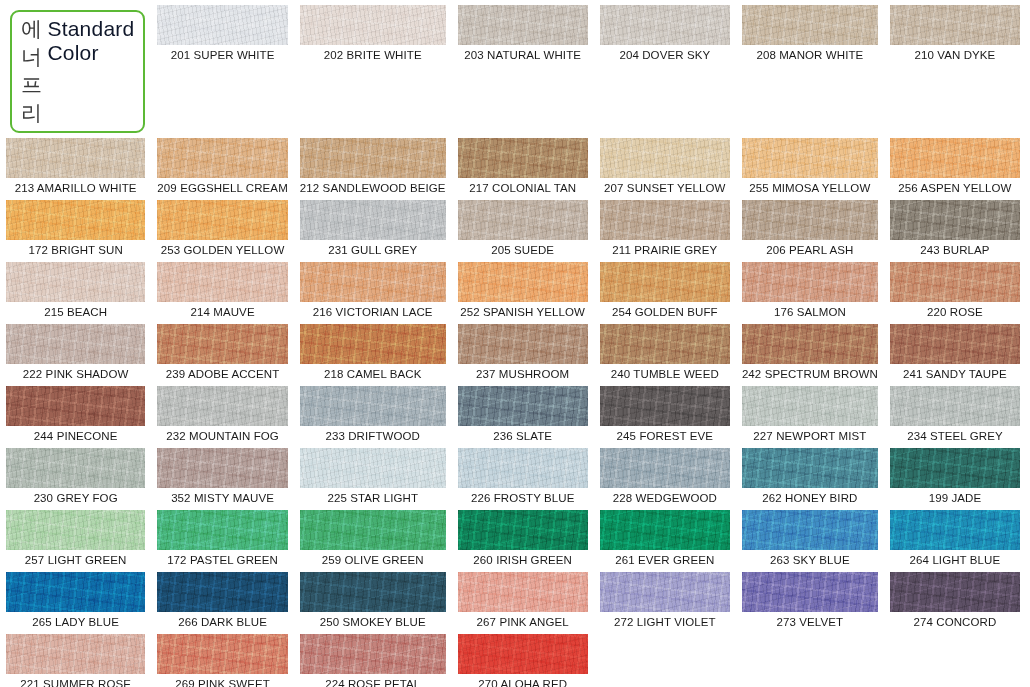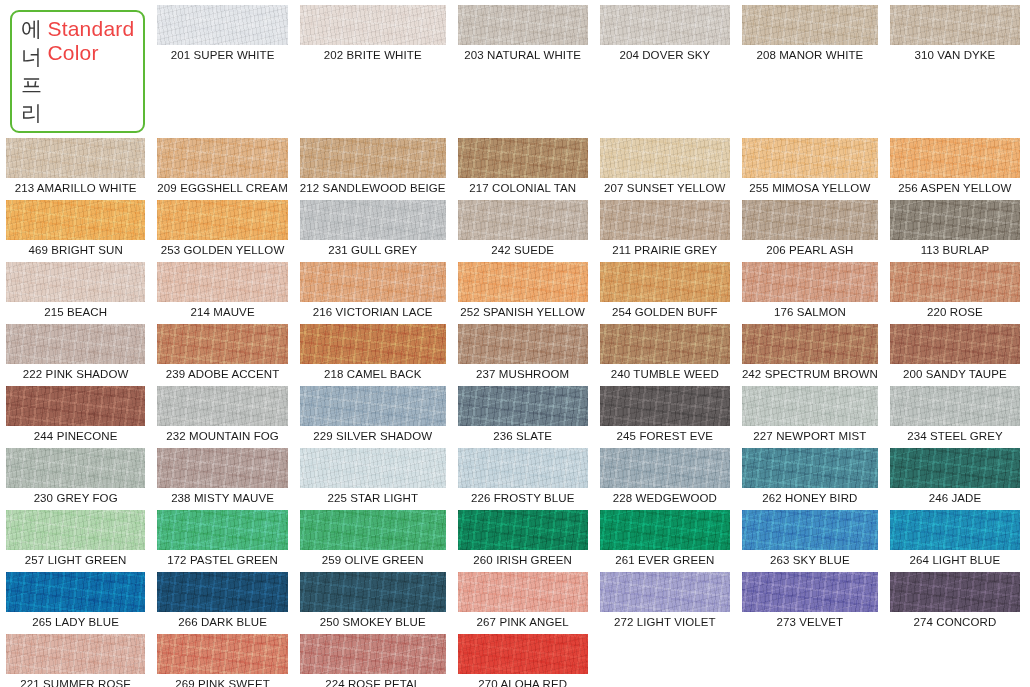--- a/index.html
+++ b/index.html
@@ -96,21 +96,21 @@
     background:#ffffff;
   }
   .title-ko{
     font-size:21px;
     color:#3a3a3a;
     font-family:"DejaVu Sans","Liberation Sans",sans-serif;
     letter-spacing:-.5px;
   }
   .title-en{
     font-size:21px;
-    color:#ef4444;
+    color:#0f172a;
     margin-left:6px;
     font-family:"Liberation Sans","DejaVu Sans",sans-serif;
     letter-spacing:.2px;
   }
 </style>
 </head>
 <body>
 
 <div id="chart">
     <div class="cell title-cell">
@@ -152,21 +152,21 @@
         <div class="tex"></div>
         <div class="tex2"></div>
       </div>
       <div class="label">208 MANOR WHITE</div>
     </div>
     <div class="cell">
       <div class="swatch" style="background-color: rgb(203, 188, 170);">
         <div class="tex"></div>
         <div class="tex2"></div>
       </div>
-      <div class="label">310 VAN DYKE</div>
+      <div class="label">210 VAN DYKE</div>
     </div>
     <div class="cell">
       <div class="swatch" style="background-color: rgb(214, 197, 176);">
         <div class="tex"></div>
         <div class="tex2"></div>
       </div>
       <div class="label">213 AMARILLO WHITE</div>
     </div>
     <div class="cell">
       <div class="swatch" style="background-color: rgb(224, 180, 136);">
@@ -208,63 +208,63 @@
         <div class="tex"></div>
         <div class="tex2"></div>
       </div>
       <div class="label">256 ASPEN YELLOW</div>
     </div>
     <div class="cell">
       <div class="swatch" style="background-color: rgb(240, 178, 93);">
         <div class="tex"></div>
         <div class="tex2"></div>
       </div>
-      <div class="label">469 BRIGHT SUN</div>
+      <div class="label">172 BRIGHT SUN</div>
     </div>
     <div class="cell">
       <div class="swatch" style="background-color: rgb(239, 176, 99);">
         <div class="tex"></div>
         <div class="tex2"></div>
       </div>
       <div class="label">253 GOLDEN YELLOW</div>
     </div>
     <div class="cell">
       <div class="swatch" style="background-color: rgb(195, 198, 200);">
         <div class="tex"></div>
         <div class="tex2"></div>
       </div>
       <div class="label">231 GULL GREY</div>
     </div>
     <div class="cell">
       <div class="swatch" style="background-color: rgb(196, 182, 169);">
         <div class="tex"></div>
         <div class="tex2"></div>
       </div>
-      <div class="label">242 SUEDE</div>
+      <div class="label">205 SUEDE</div>
     </div>
     <div class="cell">
       <div class="swatch" style="background-color: rgb(192, 171, 151);">
         <div class="tex"></div>
         <div class="tex2"></div>
       </div>
       <div class="label">211 PRAIRIE GREY</div>
     </div>
     <div class="cell">
       <div class="swatch" style="background-color: rgb(185, 166, 147);">
         <div class="tex"></div>
         <div class="tex2"></div>
       </div>
       <div class="label">206 PEARL ASH</div>
     </div>
     <div class="cell">
       <div class="swatch" style="background-color: rgb(142, 134, 122);">
         <div class="tex"></div>
         <div class="tex2"></div>
       </div>
-      <div class="label">113 BURLAP</div>
+      <div class="label">243 BURLAP</div>
     </div>
     <div class="cell">
       <div class="swatch" style="background-color: rgb(224, 205, 194);">
         <div class="tex"></div>
         <div class="tex2"></div>
       </div>
       <div class="label">215 BEACH</div>
     </div>
     <div class="cell">
       <div class="swatch" style="background-color: rgb(227, 193, 176);">
@@ -348,42 +348,42 @@
         <div class="tex"></div>
         <div class="tex2"></div>
       </div>
       <div class="label">242 SPECTRUM BROWN</div>
     </div>
     <div class="cell">
       <div class="swatch" style="background-color: rgb(168, 112, 90);">
         <div class="tex"></div>
         <div class="tex2"></div>
       </div>
-      <div class="label">200 SANDY TAUPE</div>
+      <div class="label">241 SANDY TAUPE</div>
     </div>
     <div class="cell">
       <div class="swatch" style="background-color: rgb(156, 97, 82);">
         <div class="tex"></div>
         <div class="tex2"></div>
       </div>
       <div class="label">244 PINECONE</div>
     </div>
     <div class="cell">
       <div class="swatch" style="background-color: rgb(191, 194, 192);">
         <div class="tex"></div>
         <div class="tex2"></div>
       </div>
       <div class="label">232 MOUNTAIN FOG</div>
     </div>
     <div class="cell">
-      <div class="swatch" style="background-color: rgb(159, 178, 193);">
-        <div class="tex"></div>
-        <div class="tex2"></div>
-      </div>
-      <div class="label">229 SILVER SHADOW</div>
+      <div class="swatch" style="background-color: rgb(168, 180, 187);">
+        <div class="tex"></div>
+        <div class="tex2"></div>
+      </div>
+      <div class="label">233 DRIFTWOOD</div>
     </div>
     <div class="cell">
       <div class="swatch" style="background-color: rgb(110, 128, 140);">
         <div class="tex"></div>
         <div class="tex2"></div>
       </div>
       <div class="label">236 SLATE</div>
     </div>
     <div class="cell">
       <div class="swatch" style="background-color: rgb(97, 92, 92);">
@@ -411,21 +411,21 @@
         <div class="tex"></div>
         <div class="tex2"></div>
       </div>
       <div class="label">230 GREY FOG</div>
     </div>
     <div class="cell">
       <div class="swatch" style="background-color: rgb(182, 161, 156);">
         <div class="tex"></div>
         <div class="tex2"></div>
       </div>
-      <div class="label">238 MISTY MAUVE</div>
+      <div class="label">352 MISTY MAUVE</div>
     </div>
     <div class="cell">
       <div class="swatch" style="background-color: rgb(212, 224, 228);">
         <div class="tex"></div>
         <div class="tex2"></div>
       </div>
       <div class="label">225 STAR LIGHT</div>
     </div>
     <div class="cell">
       <div class="swatch" style="background-color: rgb(198, 214, 222);">
@@ -446,21 +446,21 @@
         <div class="tex"></div>
         <div class="tex2"></div>
       </div>
       <div class="label">262 HONEY BIRD</div>
     </div>
     <div class="cell">
       <div class="swatch" style="background-color: rgb(46, 110, 102);">
         <div class="tex"></div>
         <div class="tex2"></div>
       </div>
-      <div class="label">246 JADE</div>
+      <div class="label">199 JADE</div>
     </div>
     <div class="cell">
       <div class="swatch" style="background-color: rgb(178, 215, 175);">
         <div class="tex"></div>
         <div class="tex2"></div>
       </div>
       <div class="label">257 LIGHT GREEN</div>
     </div>
     <div class="cell">
       <div class="swatch" style="background-color: rgb(73, 184, 126);">

